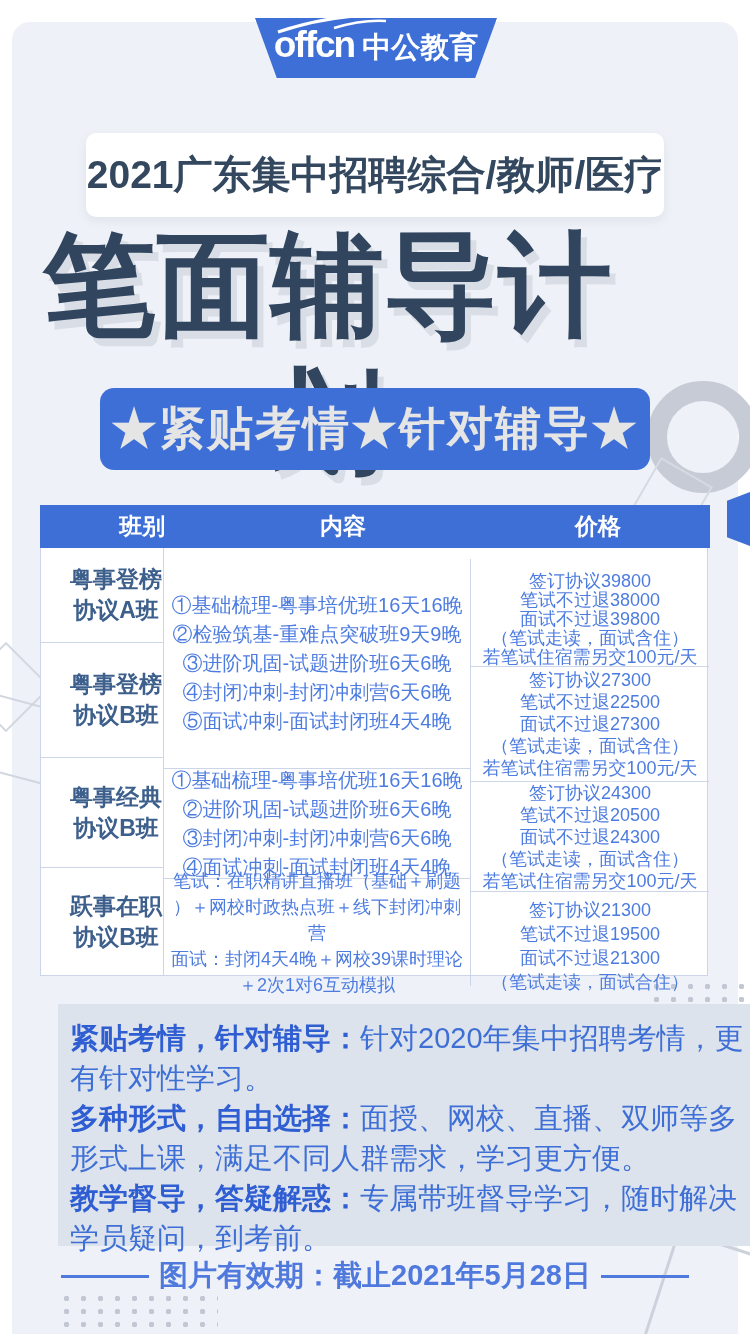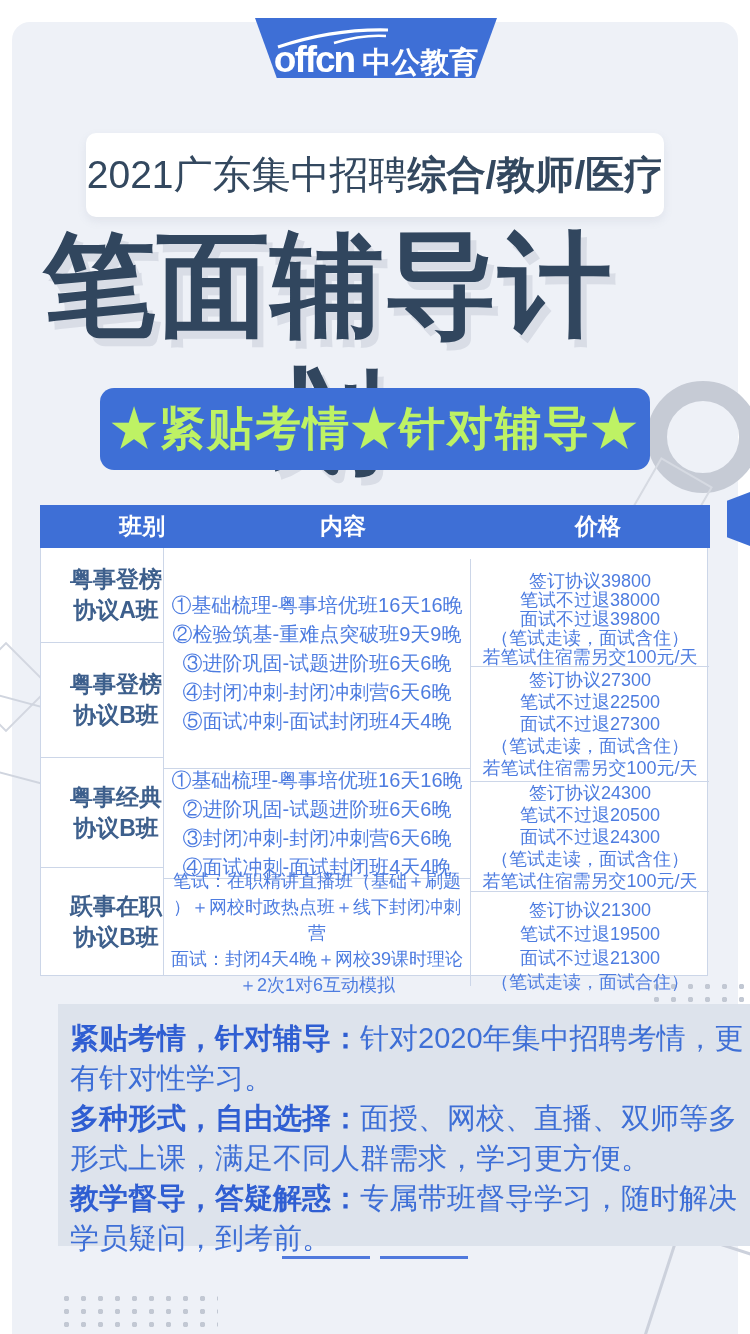--- a/index.html
+++ b/index.html
@@ -13,41 +13,41 @@
   .diamond-left{position:absolute; left:-26px; top:655px; width:60px; height:60px; border:2px solid #d3d7e0; transform:rotate(45deg);}
   .cube-left{position:absolute; left:-16px; top:702px; width:72px; height:72px; border:2px solid #d0d5df; transform:rotate(15deg);}
   .dots{background-image:radial-gradient(circle, #c2c8d3 2.6px, rgba(0,0,0,0) 3px); background-size:17px 13px;}
   .dots-right{position:absolute; left:648px; top:980px; width:102px; height:38px;}
   .dots-bottom-left{position:absolute; left:58px; top:1292px; width:160px; height:42px;}
   .square-bottom-right{position:absolute; left:652px; top:1248px; width:140px; height:140px; border:3px solid #ccd1dc; transform:rotate(18deg);}
   .ribbon-right{position:absolute; left:727px; top:492px; width:23px; height:54px; background:#3e6fd6; clip-path:polygon(0 16%,100% 0,100% 100%,0 84%);}
 
   
   .logo-badge{position:absolute; left:255px; top:18px; width:242px; height:60px; background:#3e6fd6;
-    clip-path:polygon(0 0,100% 0,91% 100%,9% 100%); display:flex; align-items:flex-end; justify-content:center;}
+    clip-path:polygon(0 0,100% 0,91% 100%,9% 100%); display:flex; align-items:flex-start; justify-content:center;}
   .logo-inner{position:relative; display:flex; align-items:baseline; color:#ffffff; margin-top:8px;}
   .logo-latin{font-size:37px; font-weight:800; letter-spacing:-2px; line-height:1;}
   .logo-cn{font-size:29px; font-weight:700; margin-left:8px; line-height:1;}
   .logo-swoosh{position:absolute; left:2px; top:-14px; width:118px; height:22px;}
 
   
   .title-banner{position:absolute; left:86px; top:133px; width:578px; height:84px; background:#ffffff; border-radius:10px;
     box-shadow:0 4px 10px rgba(120,130,160,.12); display:flex; align-items:center; justify-content:center;
     color:#33485f; font-size:39px; white-space:nowrap;}
-  .title-banner .reg{font-weight:400;}
+  .title-banner .reg{font-weight:700;}
   .title-banner b{font-weight:900;}
 
   
   .main-title{position:absolute; left:0; top:218px; width:655px; text-align:center; color:#31465e;
     font-size:113px; font-weight:900; letter-spacing:1px; line-height:1.2;
     text-shadow:6px 8px 0 #d9dde6;}
 
   
   .slogan{position:absolute; left:100px; top:388px; width:550px; height:82px; background:#3e6fd6; border-radius:14px;
-    display:flex; align-items:center; justify-content:center; color:#bef264; font-size:46px; font-weight:800; letter-spacing:2px;}
+    display:flex; align-items:center; justify-content:center; color:#e5e5e5; font-size:46px; font-weight:800; letter-spacing:2px;}
 
   
   .table{position:absolute; left:40px; top:505px; width:670px; height:472px; font-family:"Liberation Sans", sans-serif;}
   .thead{position:absolute; left:0; top:0; width:670px; height:43px; background:#3e6fd6; display:flex; color:#fff; font-weight:700; font-size:23px;}
   .th{display:flex; align-items:center; justify-content:center;}
   .th1{width:123px;padding-left:45px;} .th2{width:307px;} .th3{width:240px;}
   .tbody{position:absolute; left:0; top:43px; width:668px; height:428px; background:#ffffff; border:1px solid #ccd6e8; border-top:none; box-sizing:border-box;}
   .cell{position:absolute; box-sizing:border-box; display:flex; flex-direction:column; align-items:center; justify-content:center; text-align:center;}
   .b-r{border-right:1px solid #ccd6e8;} .b-b{border-bottom:1px solid #ccd6e8;}
   .name-cell{color:#3d5f8c; font-weight:800; font-size:23px; line-height:31px;padding-left:28px;}
@@ -181,15 +181,16 @@
   </div>
 
   <div class="features">
     <p><b>紧贴考情，针对辅导：</b><span>针对2020年集中招聘考情，更有针对性学习。</span></p>
     <p><b>多种形式，自由选择：</b><span>面授、网校、直播、双师等多形式上课，满足不同人群需求，学习更方便。</span></p>
     <p><b>教学督导，答疑解惑：</b><span>专属带班督导学习，随时解决学员疑问，到考前。</span></p>
   </div>
 
   <div class="footer">
     <span class="line"></span>
+    <span class="txt">图片有效期：截止2021年5月28日</span>
     <span class="line"></span>
   </div>
 </div>
 
 </body></html>

